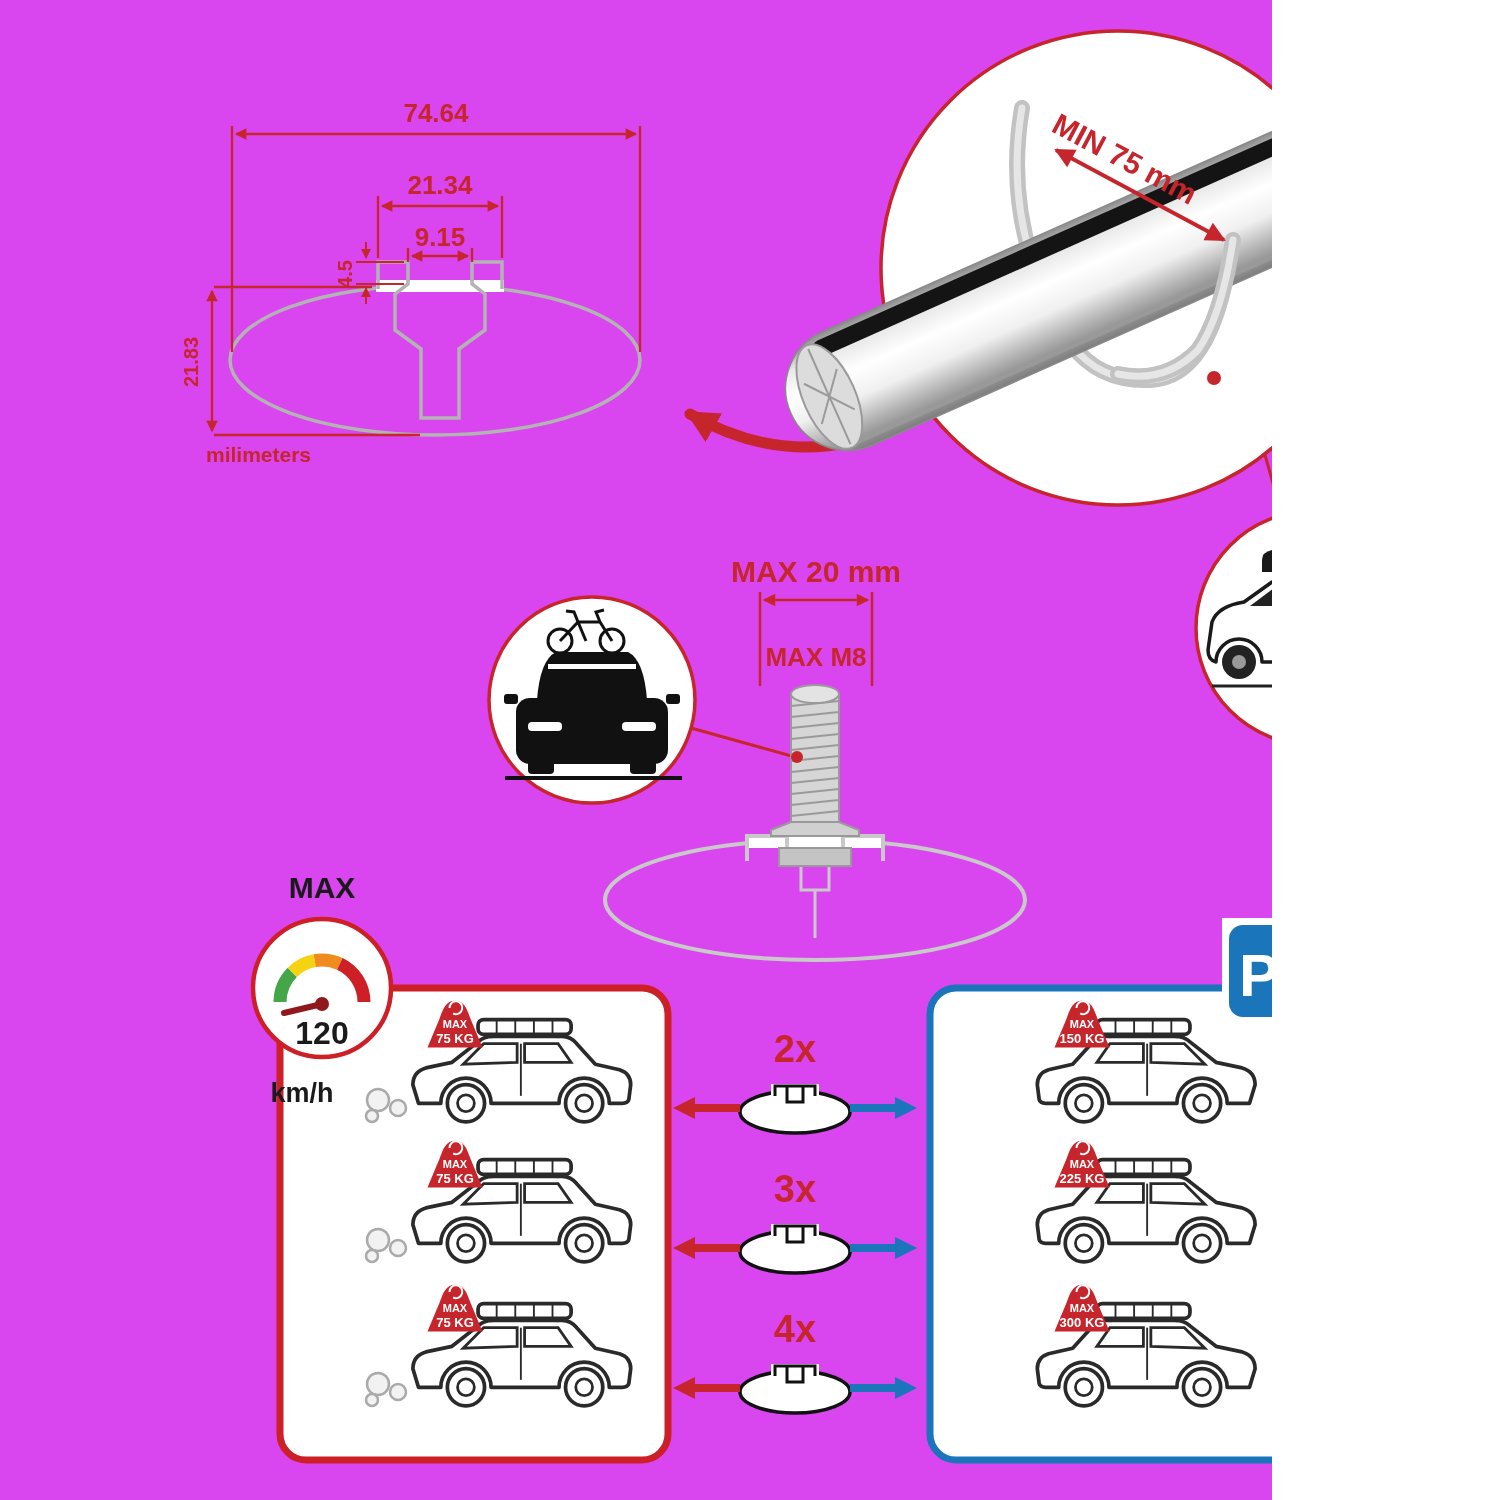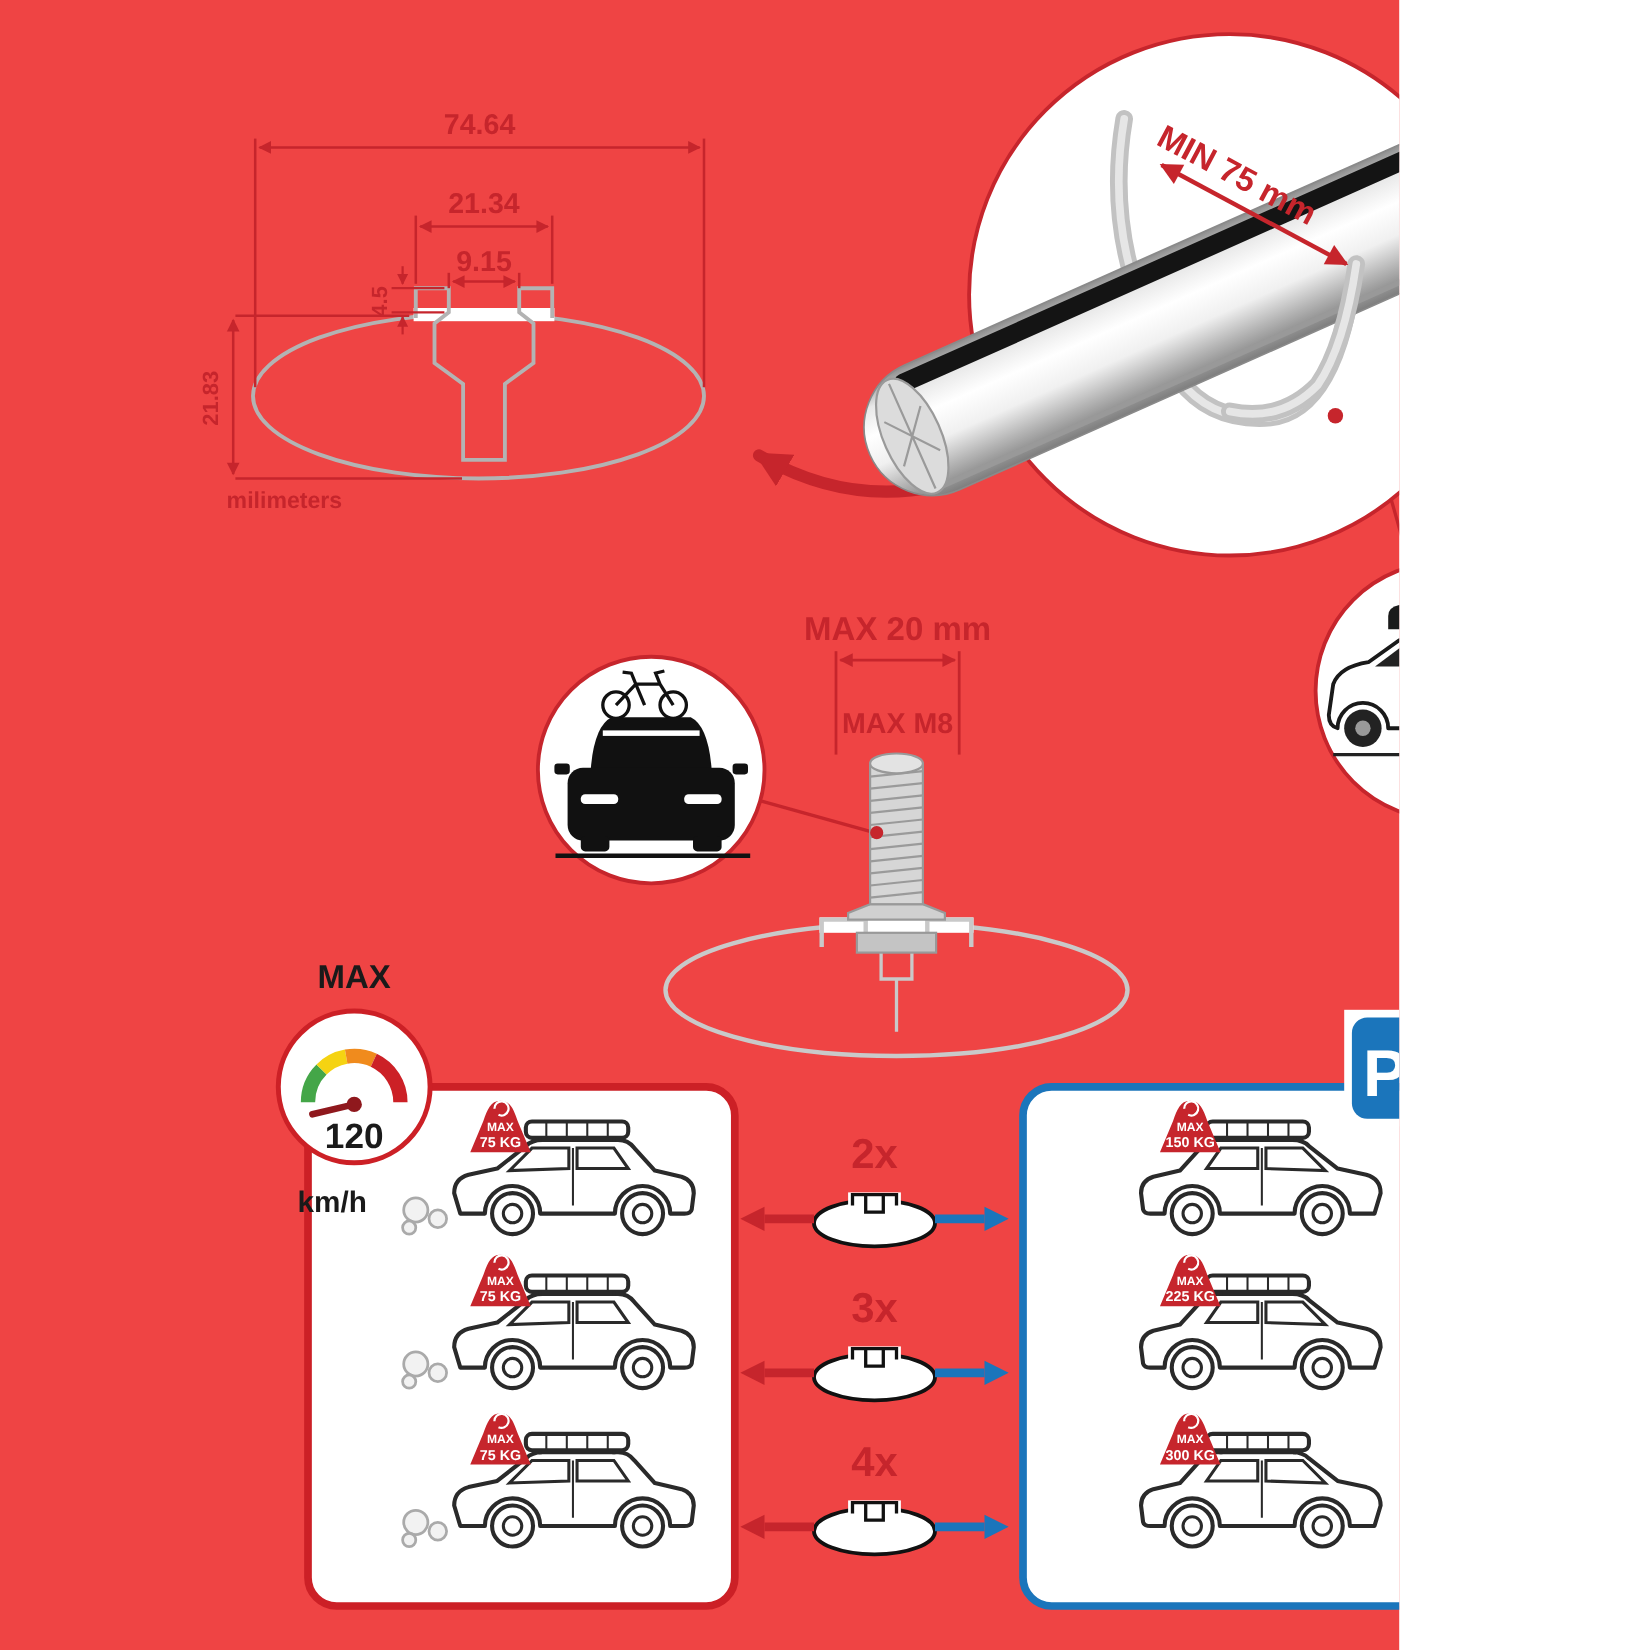--- a/index.html
+++ b/index.html
@@ -1,16 +1,16 @@
 <!DOCTYPE html>
 <html><head>
 <meta charset="utf-8">
 <style>
   html,body{margin:0;padding:0;background:#ffffff;}
-  .stage{position:relative;width:1272px;height:1500px;background:#ef4444;overflow:hidden;}
+  .stage{position:relative;width:1272px;height:1500px;background:#d946ef;overflow:hidden;}
   svg{display:block;}
   text{font-family:"Liberation Sans",sans-serif;user-select:none;}
   .dim{fill:#c6252c;font-weight:bold;font-size:26px;}
   .dimSmall{fill:#c6252c;font-weight:bold;font-size:20px;}
   .units{fill:#c6252c;font-weight:bold;font-size:21px;}
   .redLabel{fill:#c6252c;font-weight:bold;font-size:30px;}
   .redLabelS{fill:#c6252c;font-weight:bold;font-size:26px;}
   .blackLabel{fill:#1a1a1a;font-weight:bold;font-size:30px;}
   .speedVal{fill:#1a1a1a;font-weight:bold;font-size:32px;}
   .unitLabel{fill:#1a1a1a;font-weight:bold;font-size:27px;}

